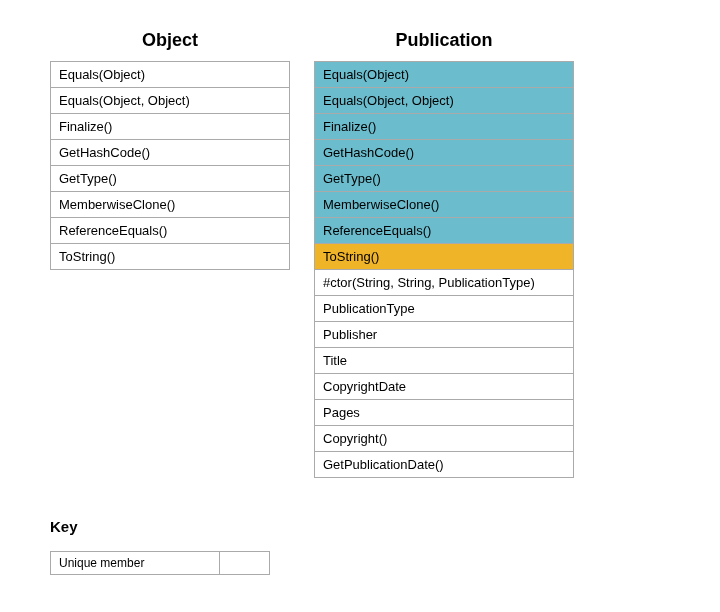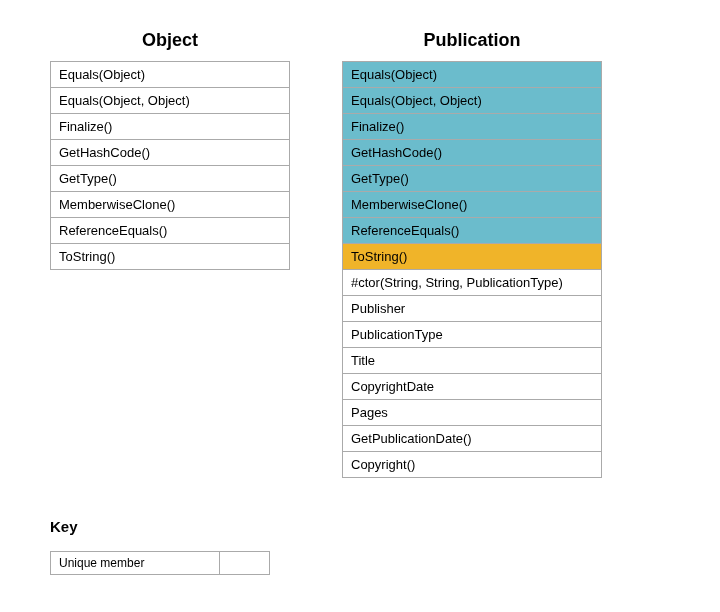--- a/index.html
+++ b/index.html
@@ -8,21 +8,21 @@
       font-family: Arial, sans-serif;
       font-size: 13px;
       width: 720px;
       min-height: 612px;
       padding: 20px;
     }
 
     .main-container {
       display: flex;
       flex-direction: row;
-      gap: 52px;
+      gap: 24px;
       justify-content: flex-start;
       padding: 10px 30px;
     }
 
     .column {
       display: flex;
       flex-direction: column;
       align-items: center;
     }
 
@@ -157,39 +157,39 @@
           <tr>
             <td class="cell-inherited">ReferenceEquals()</td>
           </tr>
           <tr>
             <td class="cell-overridden">ToString()</td>
           </tr>
           <tr>
             <td class="cell-unique">#ctor(String, String, PublicationType)</td>
           </tr>
           <tr>
+            <td class="cell-unique">PublicationType</td>
+          </tr>
+          <tr>
             <td class="cell-unique">Publisher</td>
           </tr>
           <tr>
-            <td class="cell-unique">PublicationType</td>
-          </tr>
-          <tr>
             <td class="cell-unique">Title</td>
           </tr>
           <tr>
             <td class="cell-unique">CopyrightDate</td>
           </tr>
           <tr>
             <td class="cell-unique">Pages</td>
           </tr>
           <tr>
+            <td class="cell-unique">Copyright()</td>
+          </tr>
+          <tr>
             <td class="cell-unique">GetPublicationDate()</td>
-          </tr>
-          <tr>
-            <td class="cell-unique">Copyright()</td>
           </tr>
         </tbody>
     </table>
   </div>
 </div>
 
 <div class="bottom-section">
   <div class="key-box">
     <div class="key-title">Key</div>
     <table class="key-table">

